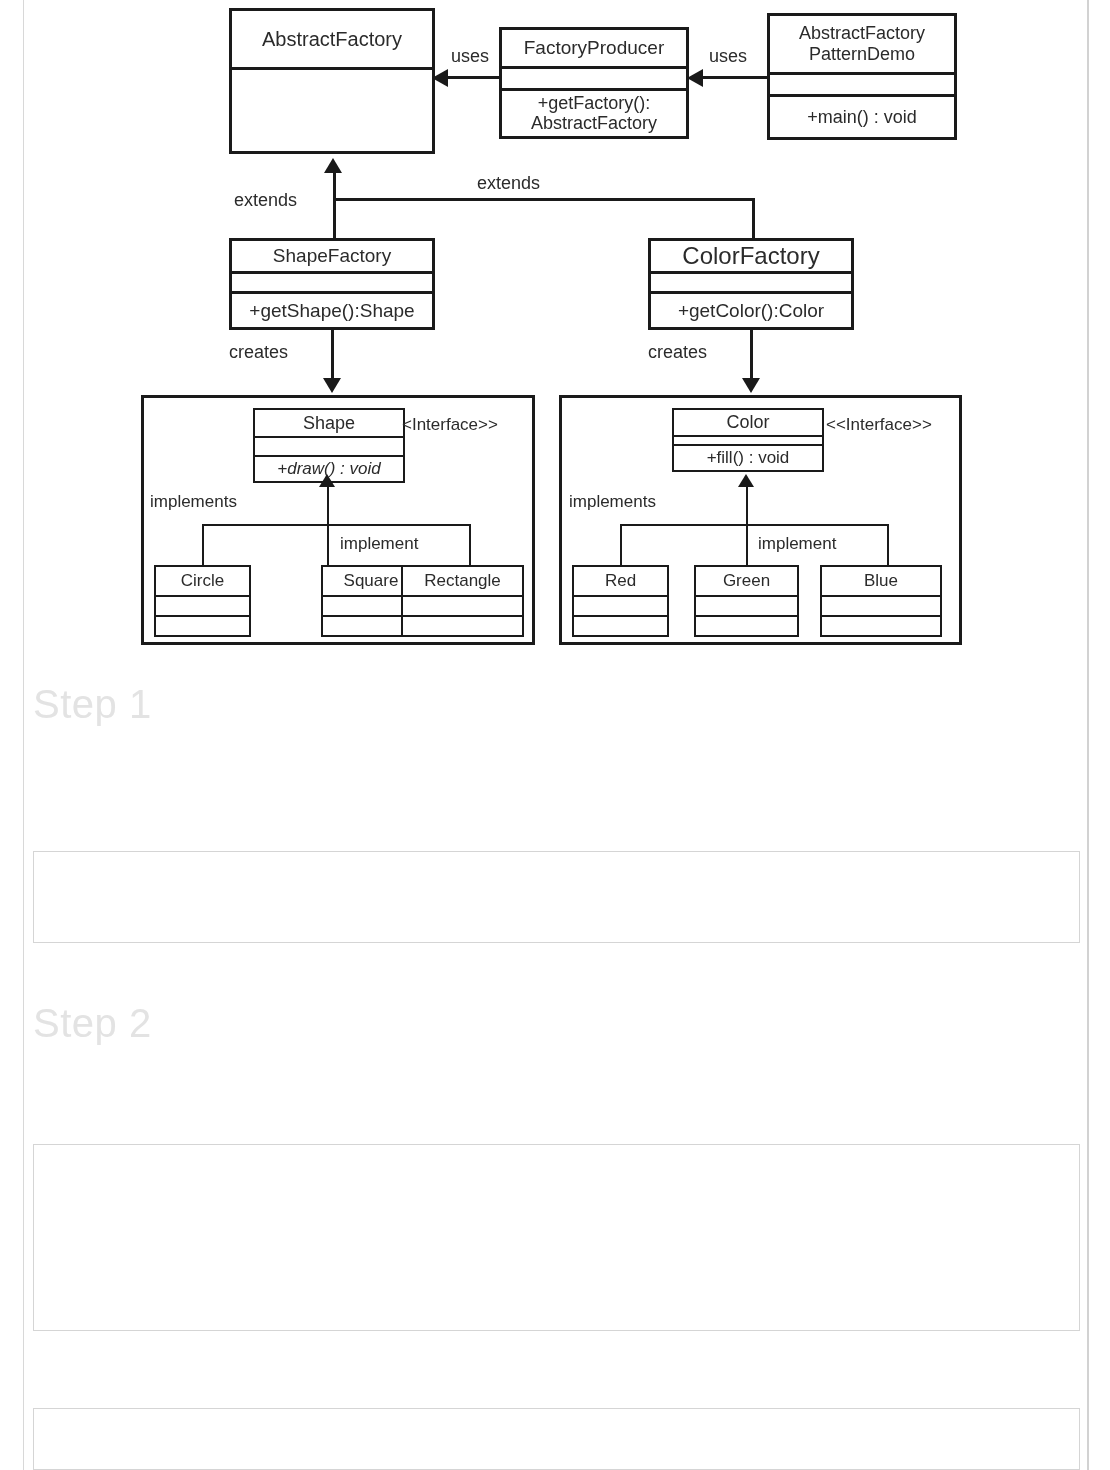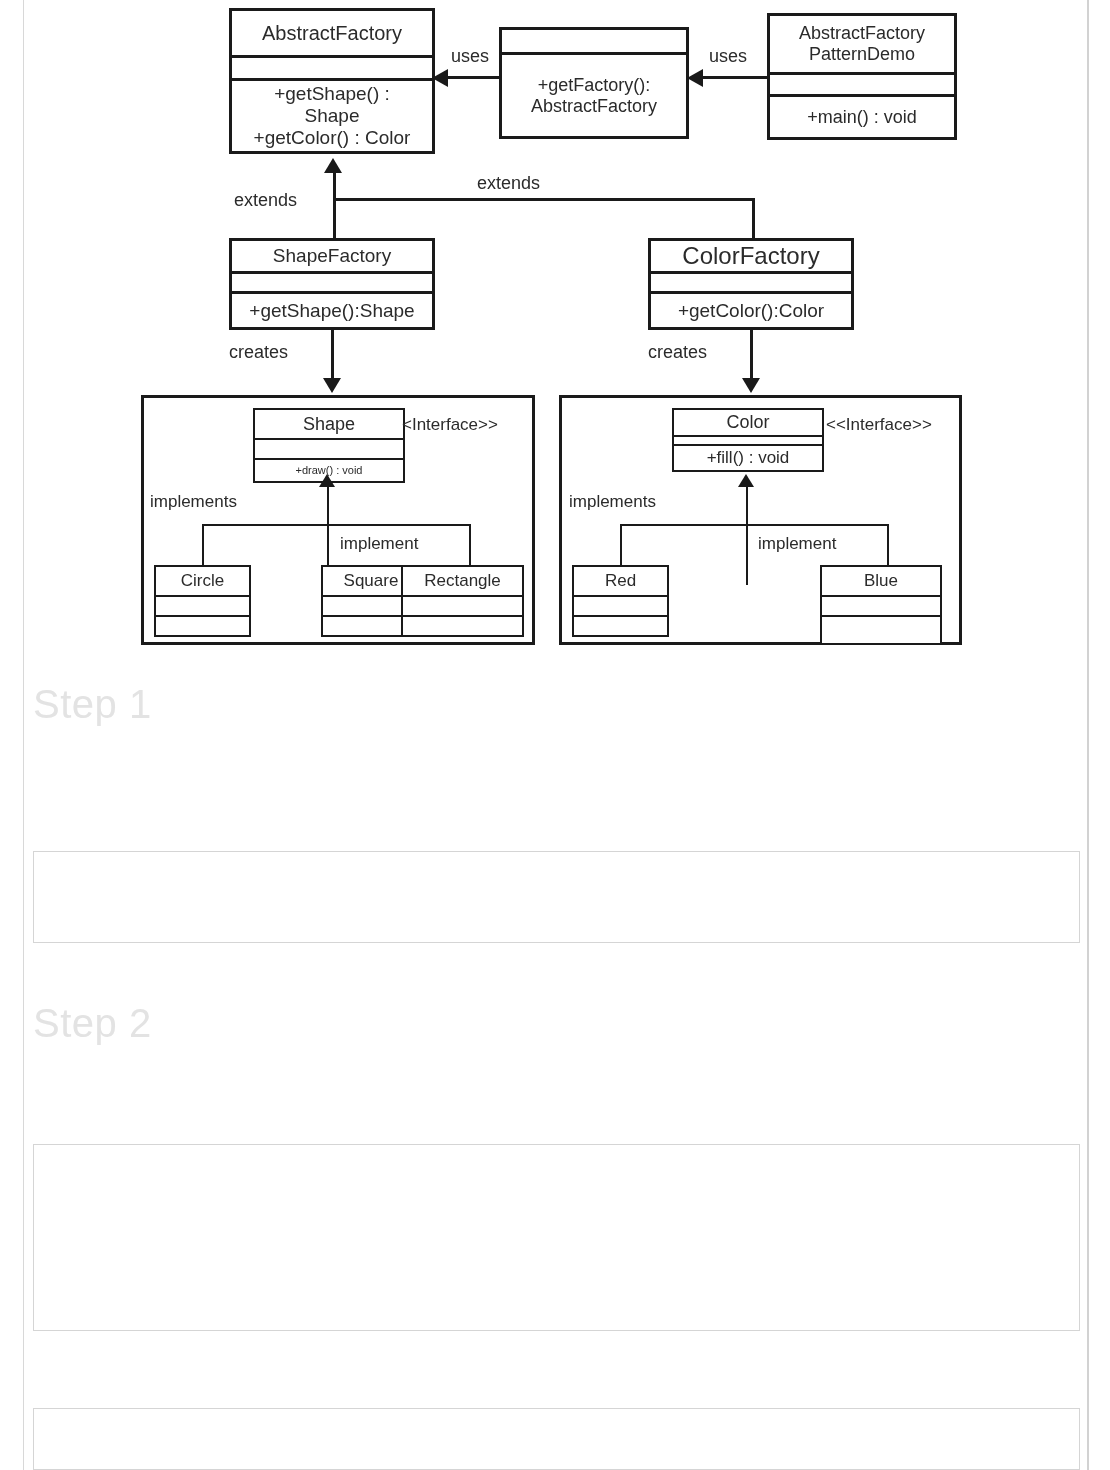--- a/index.html
+++ b/index.html
@@ -135,25 +135,24 @@
 <body>
 
 <div class="rail rail-left"></div>
 <div class="rail rail-right"></div>
 
 <div id="uml">
 
   <div class="node" style="left:229px; top:8px; width:206px; height:146px;">
     <div class="seg" style="height:56px; font-size:20px;">AbstractFactory</div>
     <div class="seg" style="height:28px; font-size:15px;"></div>
-    <div class="seg" style="flex:1; font-size:19px;">+getShape() : Shape
-+getColor() : Color</div>
   </div>
 
   <div class="node" style="left:499px; top:27px; width:190px; height:112px;">
+    <div class="seg" style="height:38px; font-size:19px;">FactoryProducer</div>
     <div class="seg" style="height:22px; font-size:15px;"></div>
     <div class="seg" style="flex:1; font-size:18px;">+getFactory():
 AbstractFactory</div>
   </div>
 
   <div class="node" style="left:767px; top:13px; width:190px; height:127px;">
     <div class="seg" style="height:56px; font-size:18px;">AbstractFactory
 PatternDemo</div>
     <div class="seg" style="height:22px; font-size:15px;"></div>
     <div class="seg" style="flex:1; font-size:18px;">+main() : void</div>
@@ -195,21 +194,21 @@
 
   <div class="ln v" style="left:750px; top:330px; height:52px;"></div>
   <div class="arrow down" style="left:742px; top:378px;"></div>
   <div class="edge-label" style="left:648px; top:343px; font-size:18px;">creates</div>
 
   <div class="group-box" style="left:141px; top:395px; width:394px; height:250px;"></div>
 
   <div class="node thin" style="left:253px; top:408px; width:152px; height:75px;">
     <div class="seg" style="height:28px; font-size:18px;">Shape</div>
     <div class="seg" style="height:20px; font-size:14px;"></div>
-    <div class="seg" style="flex:1; font-size:11px;">+draw() : void</div>
+    <div class="seg" style="flex:1; font-size:17px;font-style:italic;">+draw() : void</div>
   </div>
   <div class="stereotype" style="left:402px; top:416px; font-size:17px;">&lt;Interface&gt;&gt;</div>
 
   <div class="edge-label" style="left:150px; top:493px; font-size:17px; background:transparent;">implements</div>
 
   <div class="ln thin v" style="left:327px; top:487px; height:98px;"></div>
   <div class="arrow up" style="left:319px; top:474px; border-bottom-width:13px; border-left-width:8px; border-right-width:8px;"></div>
   <div class="ln thin h" style="left:202px; top:524px; width:269px;"></div>
   <div class="ln thin v" style="left:202px; top:524px; height:42px;"></div>
   <div class="ln thin v" style="left:469px; top:524px; height:42px;"></div>
@@ -250,22 +249,27 @@
   <div class="ln thin v" style="left:620px; top:524px; height:42px;"></div>
   <div class="ln thin v" style="left:887px; top:524px; height:42px;"></div>
   <div class="edge-label" style="left:758px; top:535px; font-size:17px;">implement</div>
 
   <div class="node thin" style="left:572px; top:565px; width:97px; height:72px;">
     <div class="seg" style="height:28px; font-size:17px;">Red</div>
     <div class="seg" style="height:20px;"></div>
     <div class="seg" style="flex:1;"></div>
   </div>
 
-
-  <div class="node thin" style="left:820px; top:565px; width:122px; height:80px;">
+  <div class="node thin" style="left:694px; top:565px; width:105px; height:72px;">
+    <div class="seg" style="height:28px; font-size:17px;">Green</div>
+    <div class="seg" style="height:20px;"></div>
+    <div class="seg" style="flex:1;"></div>
+  </div>
+
+  <div class="node thin" style="left:820px; top:565px; width:122px; height:72px;">
     <div class="seg" style="height:28px; font-size:17px;">Blue</div>
     <div class="seg" style="height:20px;"></div>
     <div class="seg" style="flex:1;"></div>
   </div>
 
 </div>
 
 <div class="step-title" style="top:684px;">Step 1</div>
 
 <div class="code-panel" style="top:851px; height:92px;"></div>

